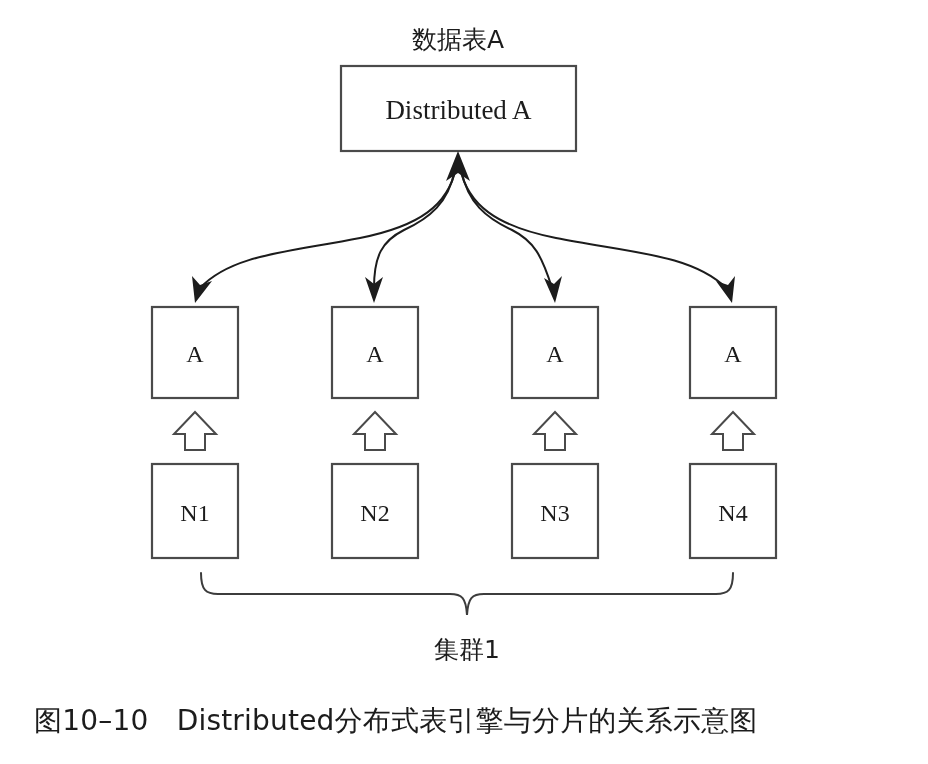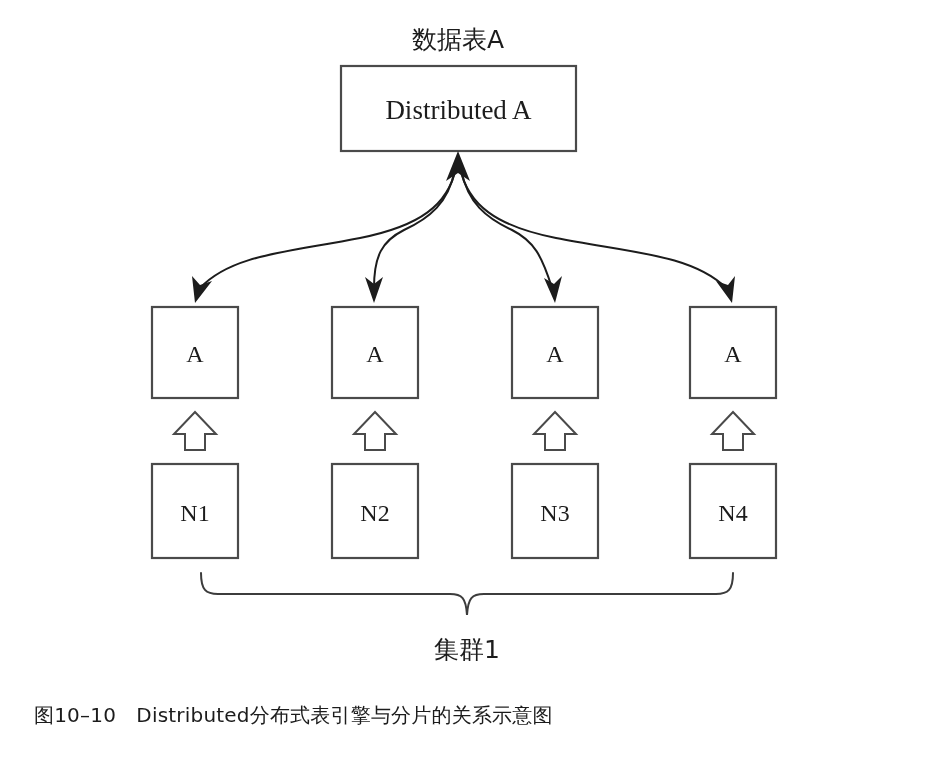--- a/index.html
+++ b/index.html
@@ -58,21 +58,21 @@
     fill: none;
     stroke: #3c3c3c;
     stroke-width: 2.0;
     stroke-linecap: round;
   }
   .caption-line {
     position: absolute;
     left: 34px;
     top: 702px;
     font-family: "DejaVu Sans", "Liberation Sans", sans-serif;
-    font-size: 20px;
+    font-size: 28px;
     color: #1c1c1c;
     white-space: pre;
     letter-spacing: 0.2px;
   }
 </style>
 </head>
 <body>
 
 <div id="figure-root">
 

